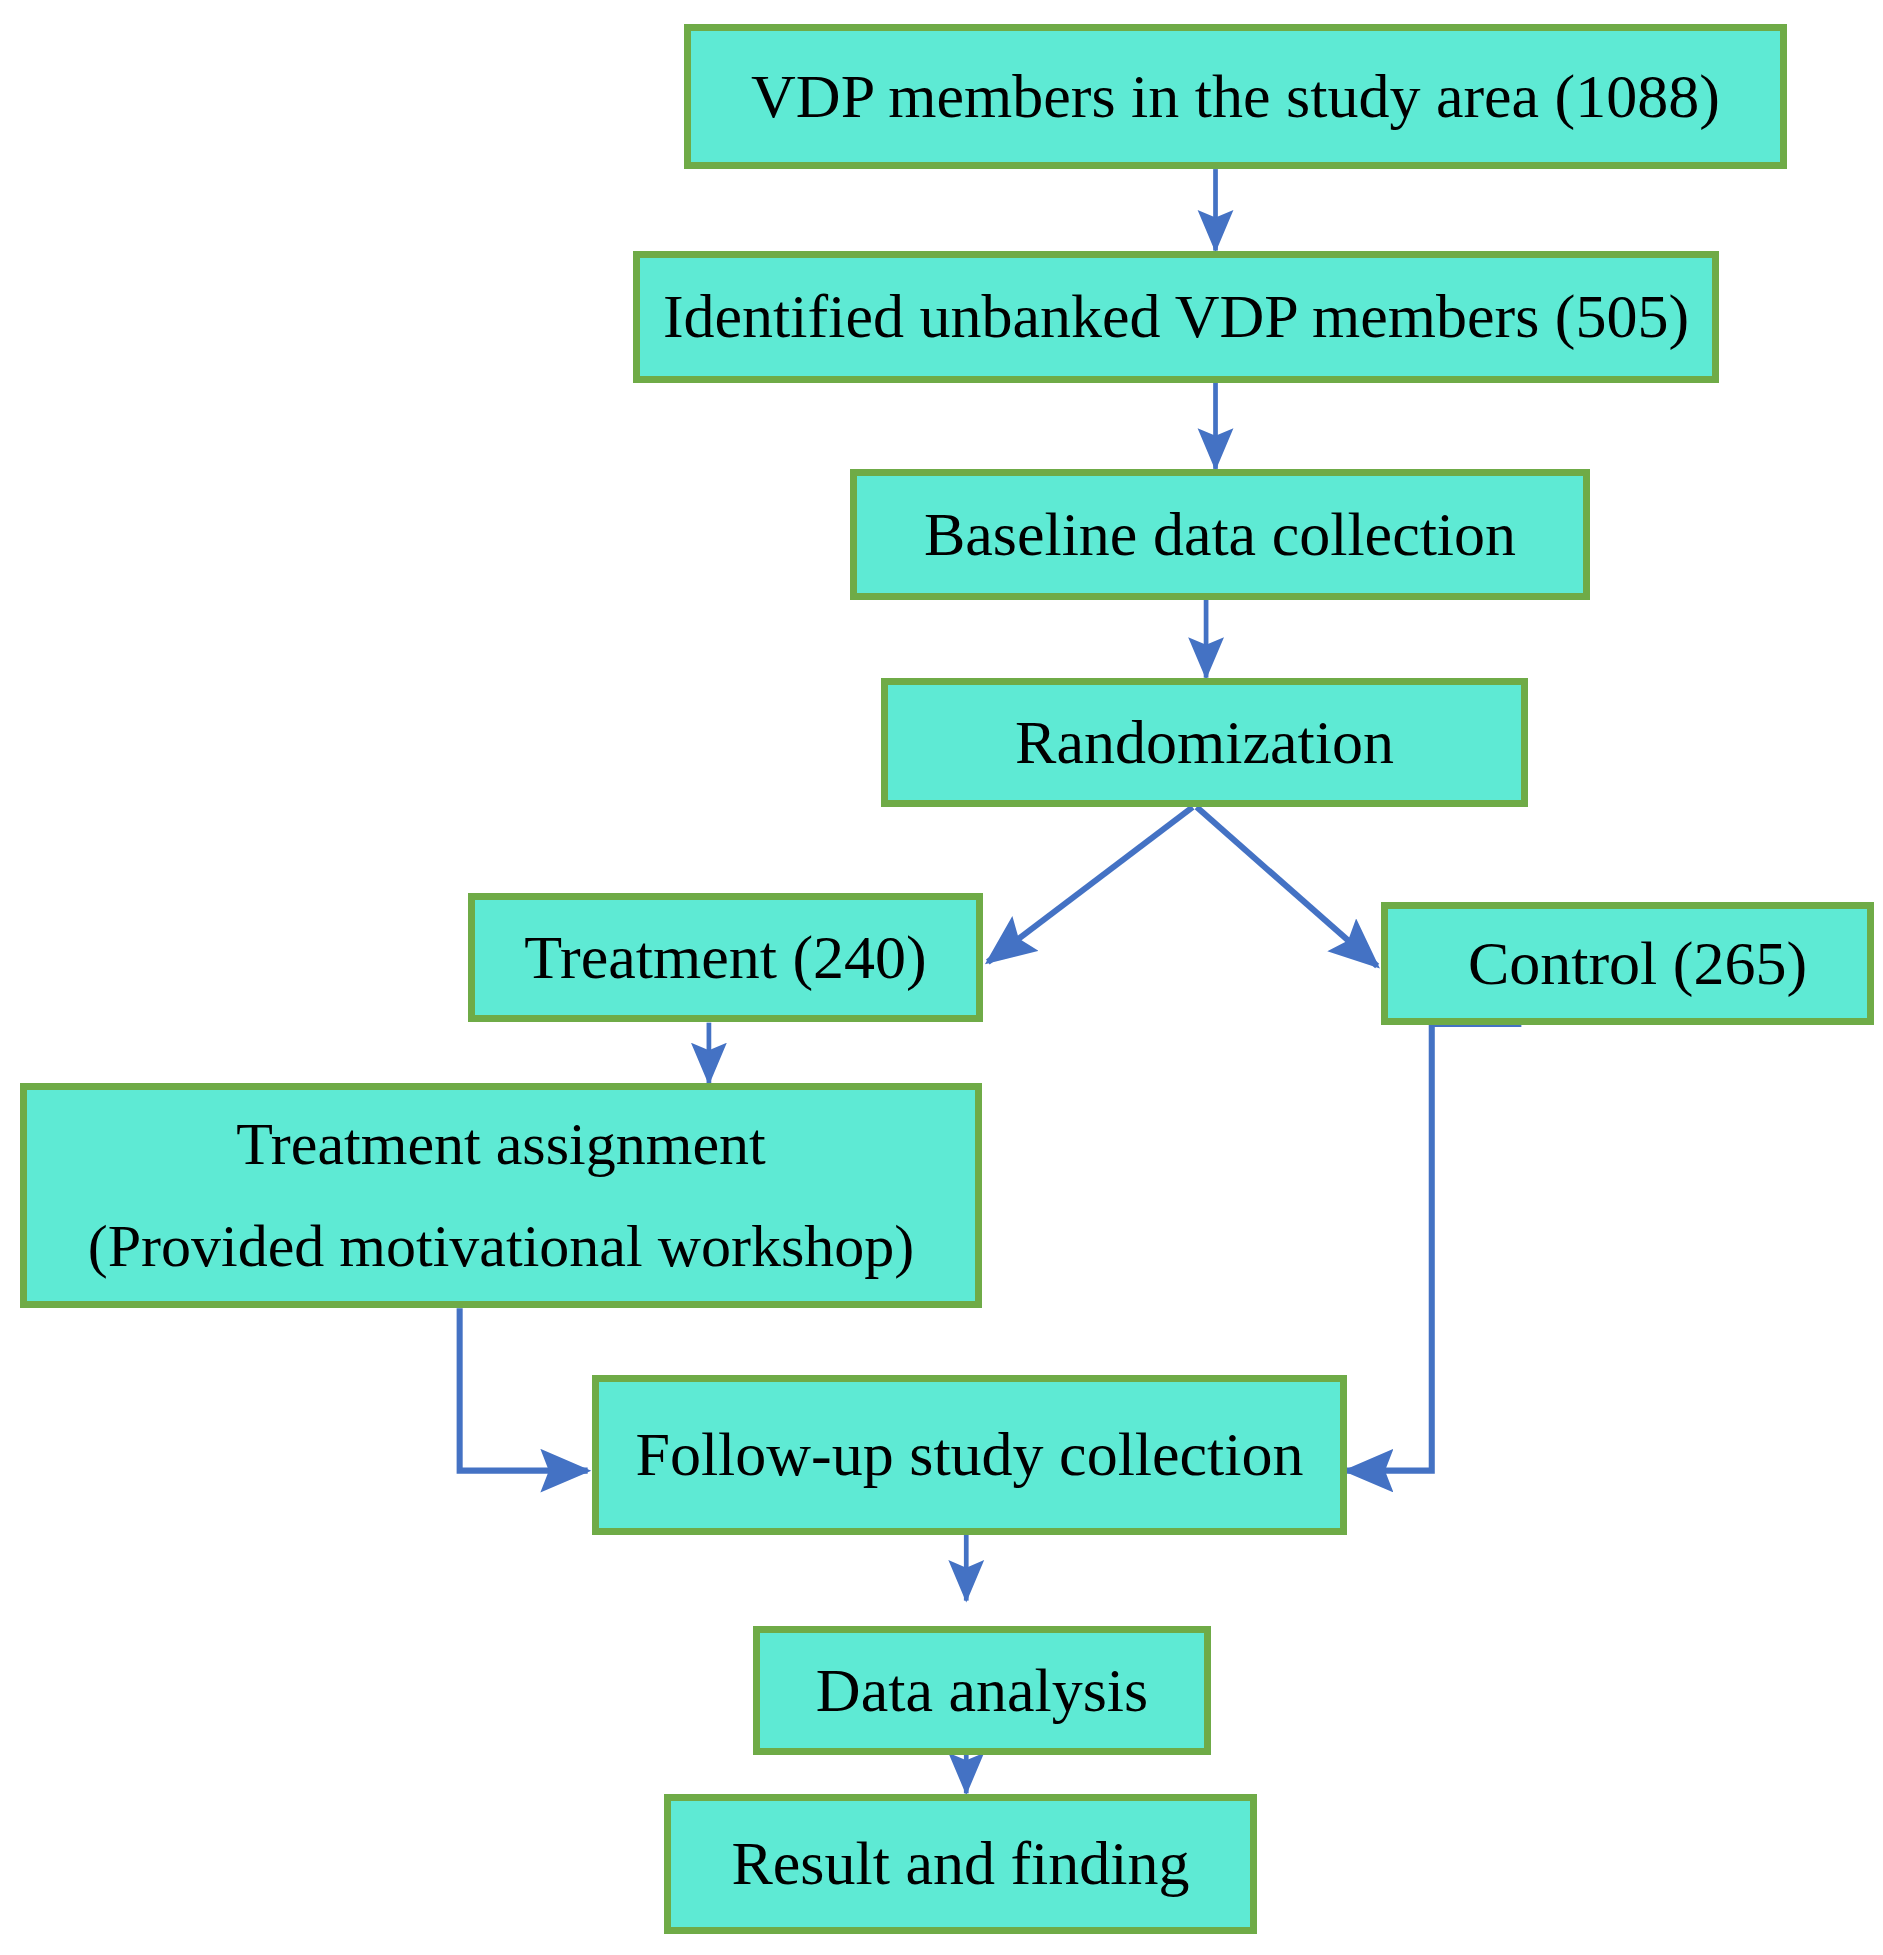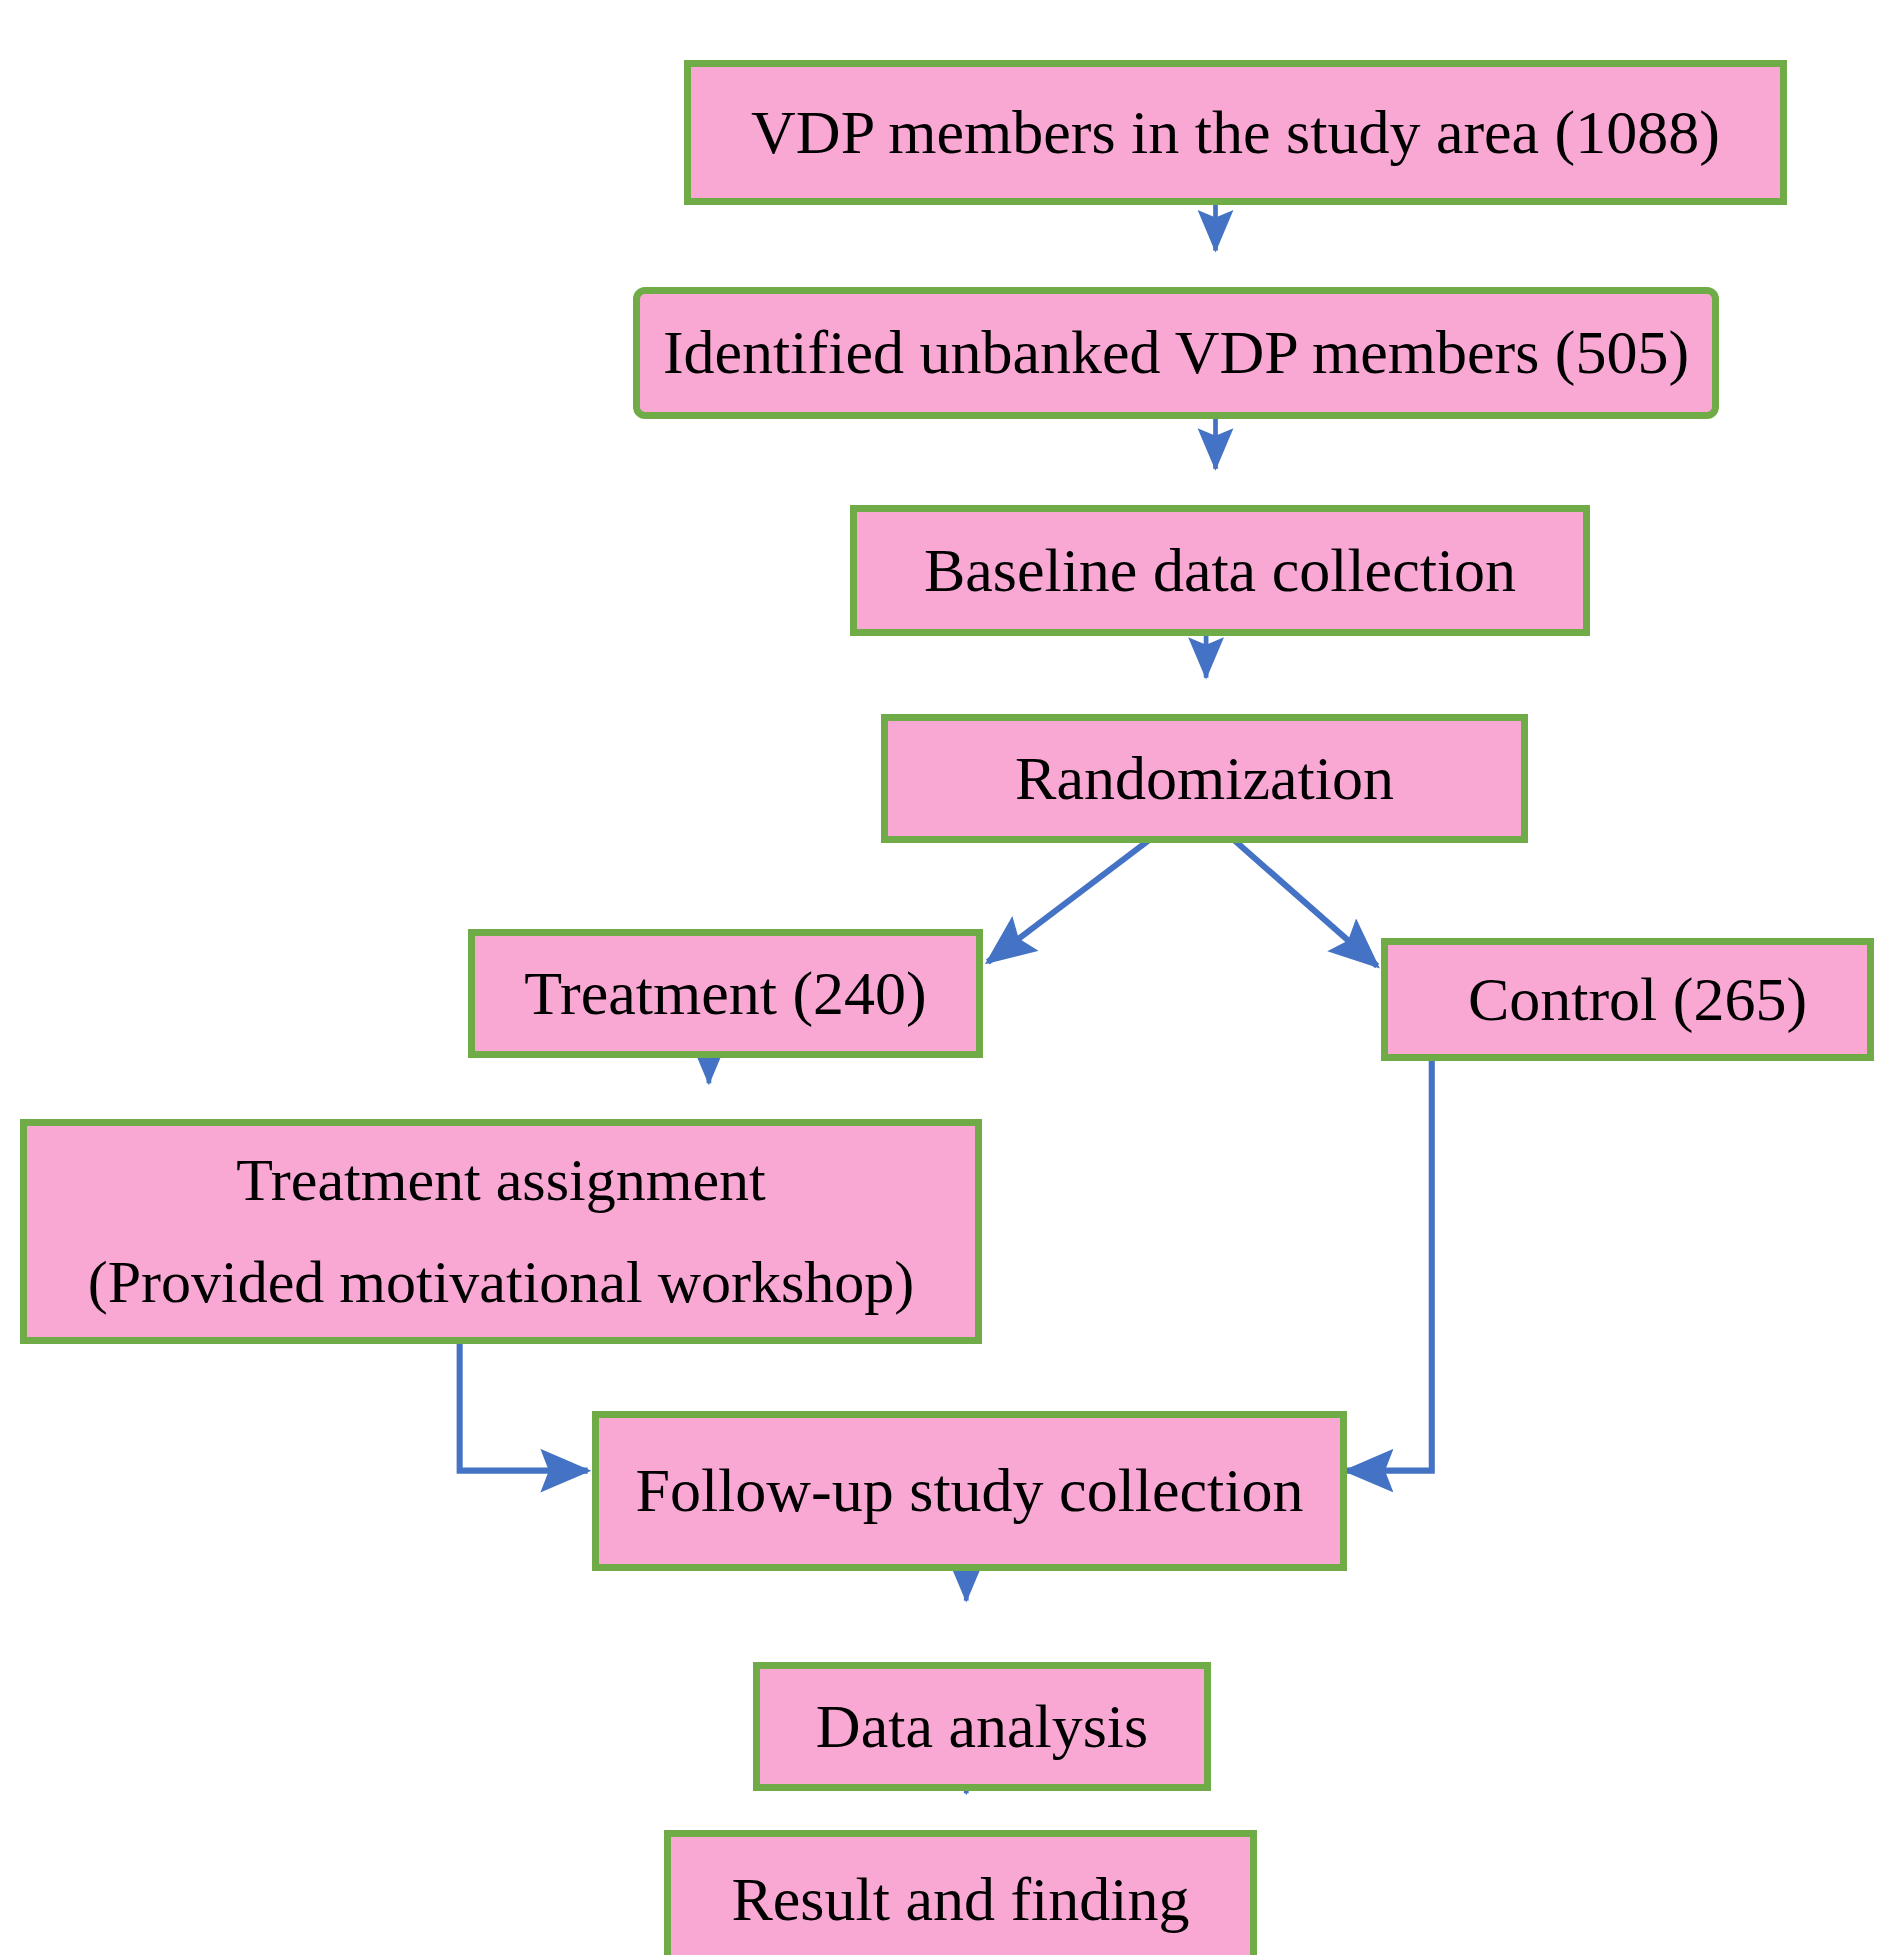--- a/index.html
+++ b/index.html
@@ -20,30 +20,29 @@
     position: absolute;
     left: 0;
     top: 0;
     width: 1884px;
     height: 1955px;
     pointer-events: none;
   }
   .node {
     position: absolute;
     box-sizing: border-box;
-    background: #f9a8d4;
+    background: #5eead4;
     border: 7.4px solid #6fab47;
     display: flex;
     flex-direction: column;
     align-items: center;
     justify-content: center;
     text-align: center;
     color: #000000;
     z-index: 2;
-    margin-top: 36px;
   }
   .node .line {
     display: block;
     width: 100%;
     white-space: nowrap;
     line-height: 1.05;
   }
   .node.one-line {
     font-size: 62px;
   }
@@ -87,21 +86,21 @@
 
     <line x1="1434" y1="2278" x2="1434" y2="2376" stroke="#4472c4" stroke-width="7" marker-end="url(#arrowhead)"></line>
 
     <line x1="1434" y1="2556" x2="1434" y2="2662" stroke="#4472c4" stroke-width="7" marker-end="url(#arrowhead)"></line>
   </svg>
 
   <div class="node one-line" style="left:684px; top:24px; width:1103px; height:145px;">
     <span class="line">VDP members in the study area (1088)</span>
   </div>
 
-  <div class="node one-line" style="left:633px; top:251px; width:1086px; height:132px;border-radius:12px;">
+  <div class="node one-line" style="left:633px; top:251px; width:1086px; height:132px;">
     <span class="line">Identified unbanked VDP members (505)</span>
   </div>
 
   <div class="node one-line" style="left:850px; top:469px; width:740px; height:131px;">
     <span class="line">Baseline data collection</span>
   </div>
 
   <div class="node one-line" style="left:881px; top:678px; width:647px; height:129px;">
     <span class="line">Randomization</span>
   </div>

